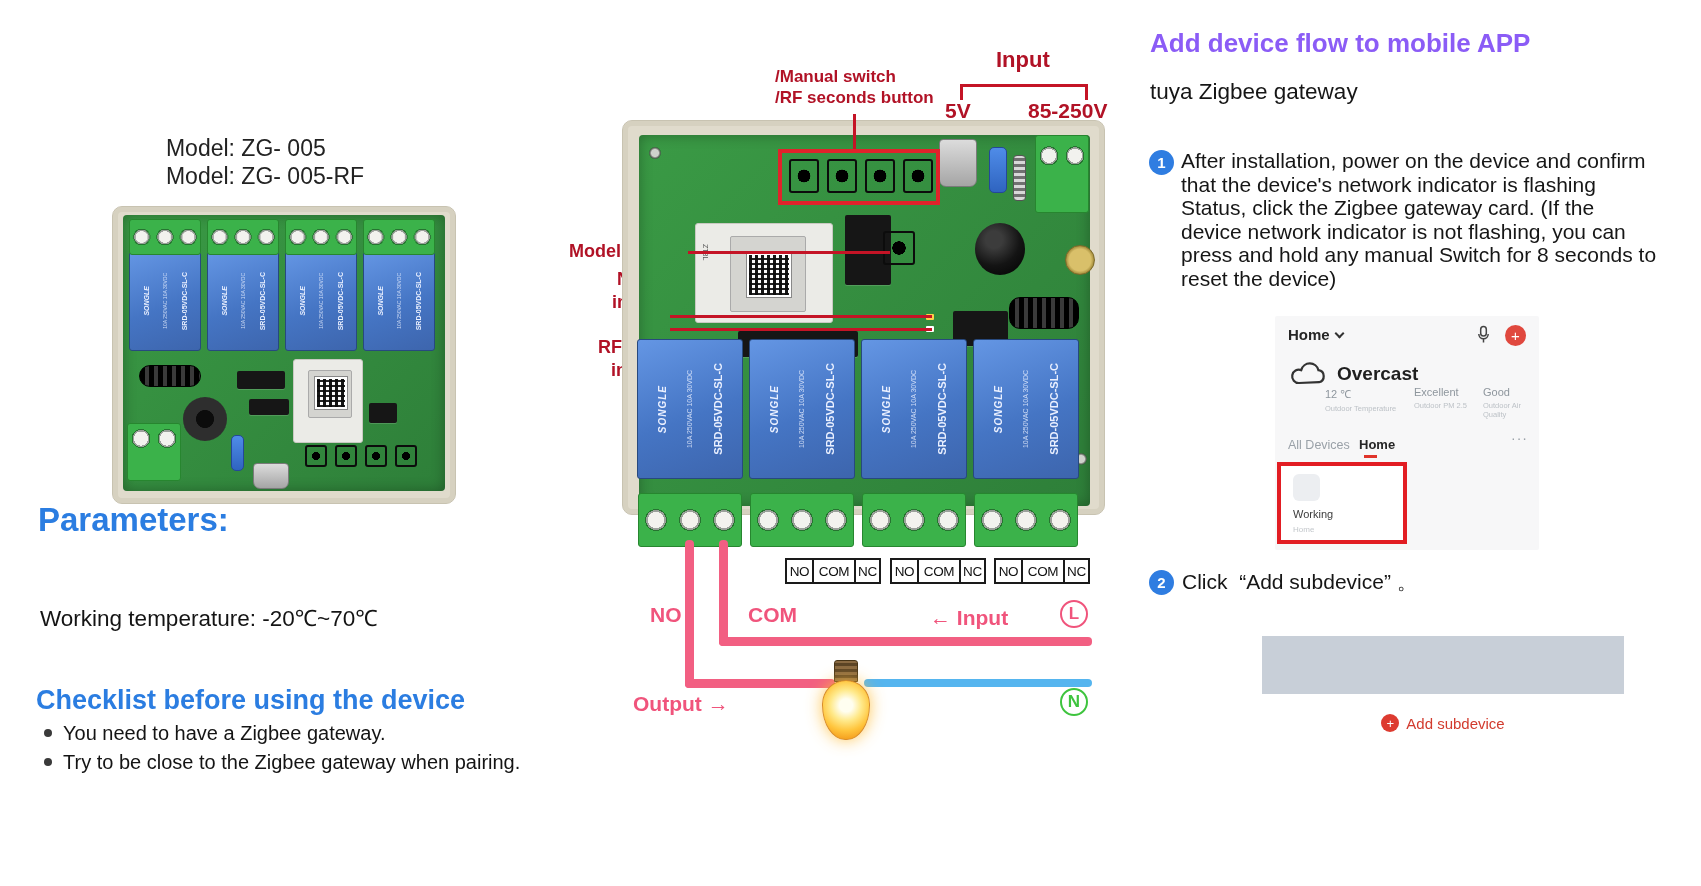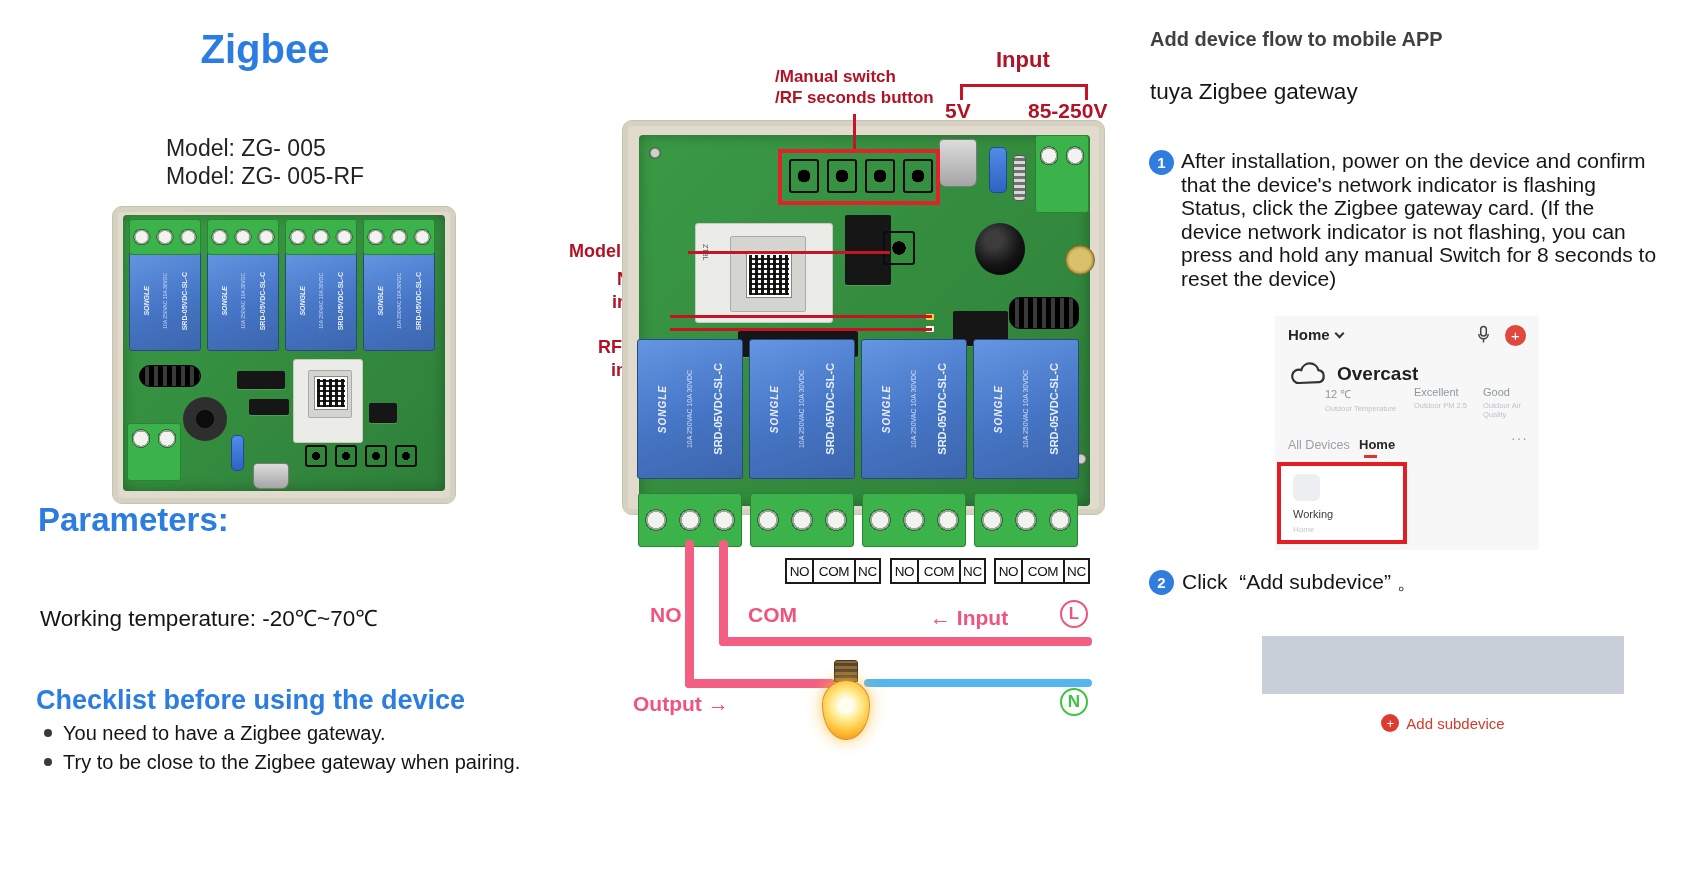--- a/index.html
+++ b/index.html
@@ -71,21 +71,21 @@
   .termcirc { position:absolute; width:28px; height:28px; border-radius:50%; background:#fff; display:flex; align-items:center;
     justify-content:center; font-size:17px; font-weight:bold; z-index:4; }
   .bulb { position:absolute; width:52px; height:86px; z-index:5; }
   .bulb-base { margin:0 auto; width:24px; height:22px; background:repeating-linear-gradient(0deg,#8a6a42 0 3px,#5b4426 3px 6px);
     border:1px solid #483517; border-radius:3px 3px 0 0; }
   .bulb-glass { margin:-2px auto 0; width:48px; height:60px; border:1px solid #d98e2a;
     background:radial-gradient(circle at 50% 42%, #fffef0 0 16%, #ffe98a 38%, #ffc53d 62%, #f59f1e 84%, #e4881a);
     border-radius:50% 50% 48% 48% / 40% 40% 58% 58%; box-shadow:0 0 16px rgba(255,190,60,.85); }
 
   
-  .r-head { position:absolute; left:1150px; top:28px; font-size:20px; font-weight:bold; color:#404040; }
+  .r-head { position:absolute; left:1150px; top:28px; font-size:26px; font-weight:bold; color:#8b5cf6; }
   .r-intro { position:absolute; left:1150px; top:78px; font-size:22.5px; line-height:28px; color:#161616; }
   .badge { position:absolute; width:25px; height:25px; border-radius:50%; background:#2f7de1; color:#fff; font-weight:bold;
     font-size:15px; display:flex; align-items:center; justify-content:center; }
   .step-text { position:absolute; font-size:21px; line-height:23.5px; color:#161616; white-space:pre-wrap; }
 
   .phone { position:absolute; left:1275px; top:316px; width:264px; height:234px; background:#f7f7f8; border-radius:2px; }
   .p-home { position:absolute; left:13px; top:10px; font-size:15px; font-weight:bold; color:#262626; }
   .chev { display:inline-block; width:7px; height:7px; border-right:2px solid #333; border-bottom:2px solid #333;
     transform:rotate(45deg); margin-left:6px; vertical-align:3px; }
   .p-plus { position:absolute; left:230px; top:9px; width:21px; height:21px; border-radius:50%; background:#e0483e; color:#fff;
@@ -109,21 +109,20 @@
     display:flex; align-items:center; justify-content:center; flex:0 0 auto; }
   .addsub .lbl { font-size:15px; color:#d23b2e; }
 </style>
 </head>
 <body>
 
 <div id="canvas">
 
   <div>
     <div class="title">
-      <div>Zigbee</div>
     </div>
     <div class="models">
       <span class="inner">
         <div>Model:  ZG- 005</div>
         <div>Model:  ZG- 005-RF</div>
       </span>
     </div>
 
     <div class="case" style="left:112px;top:206px;width:344px;height:298px;">
       <div class="pcb" style="left:10px;top:8px;right:10px;bottom:12px;"></div>

